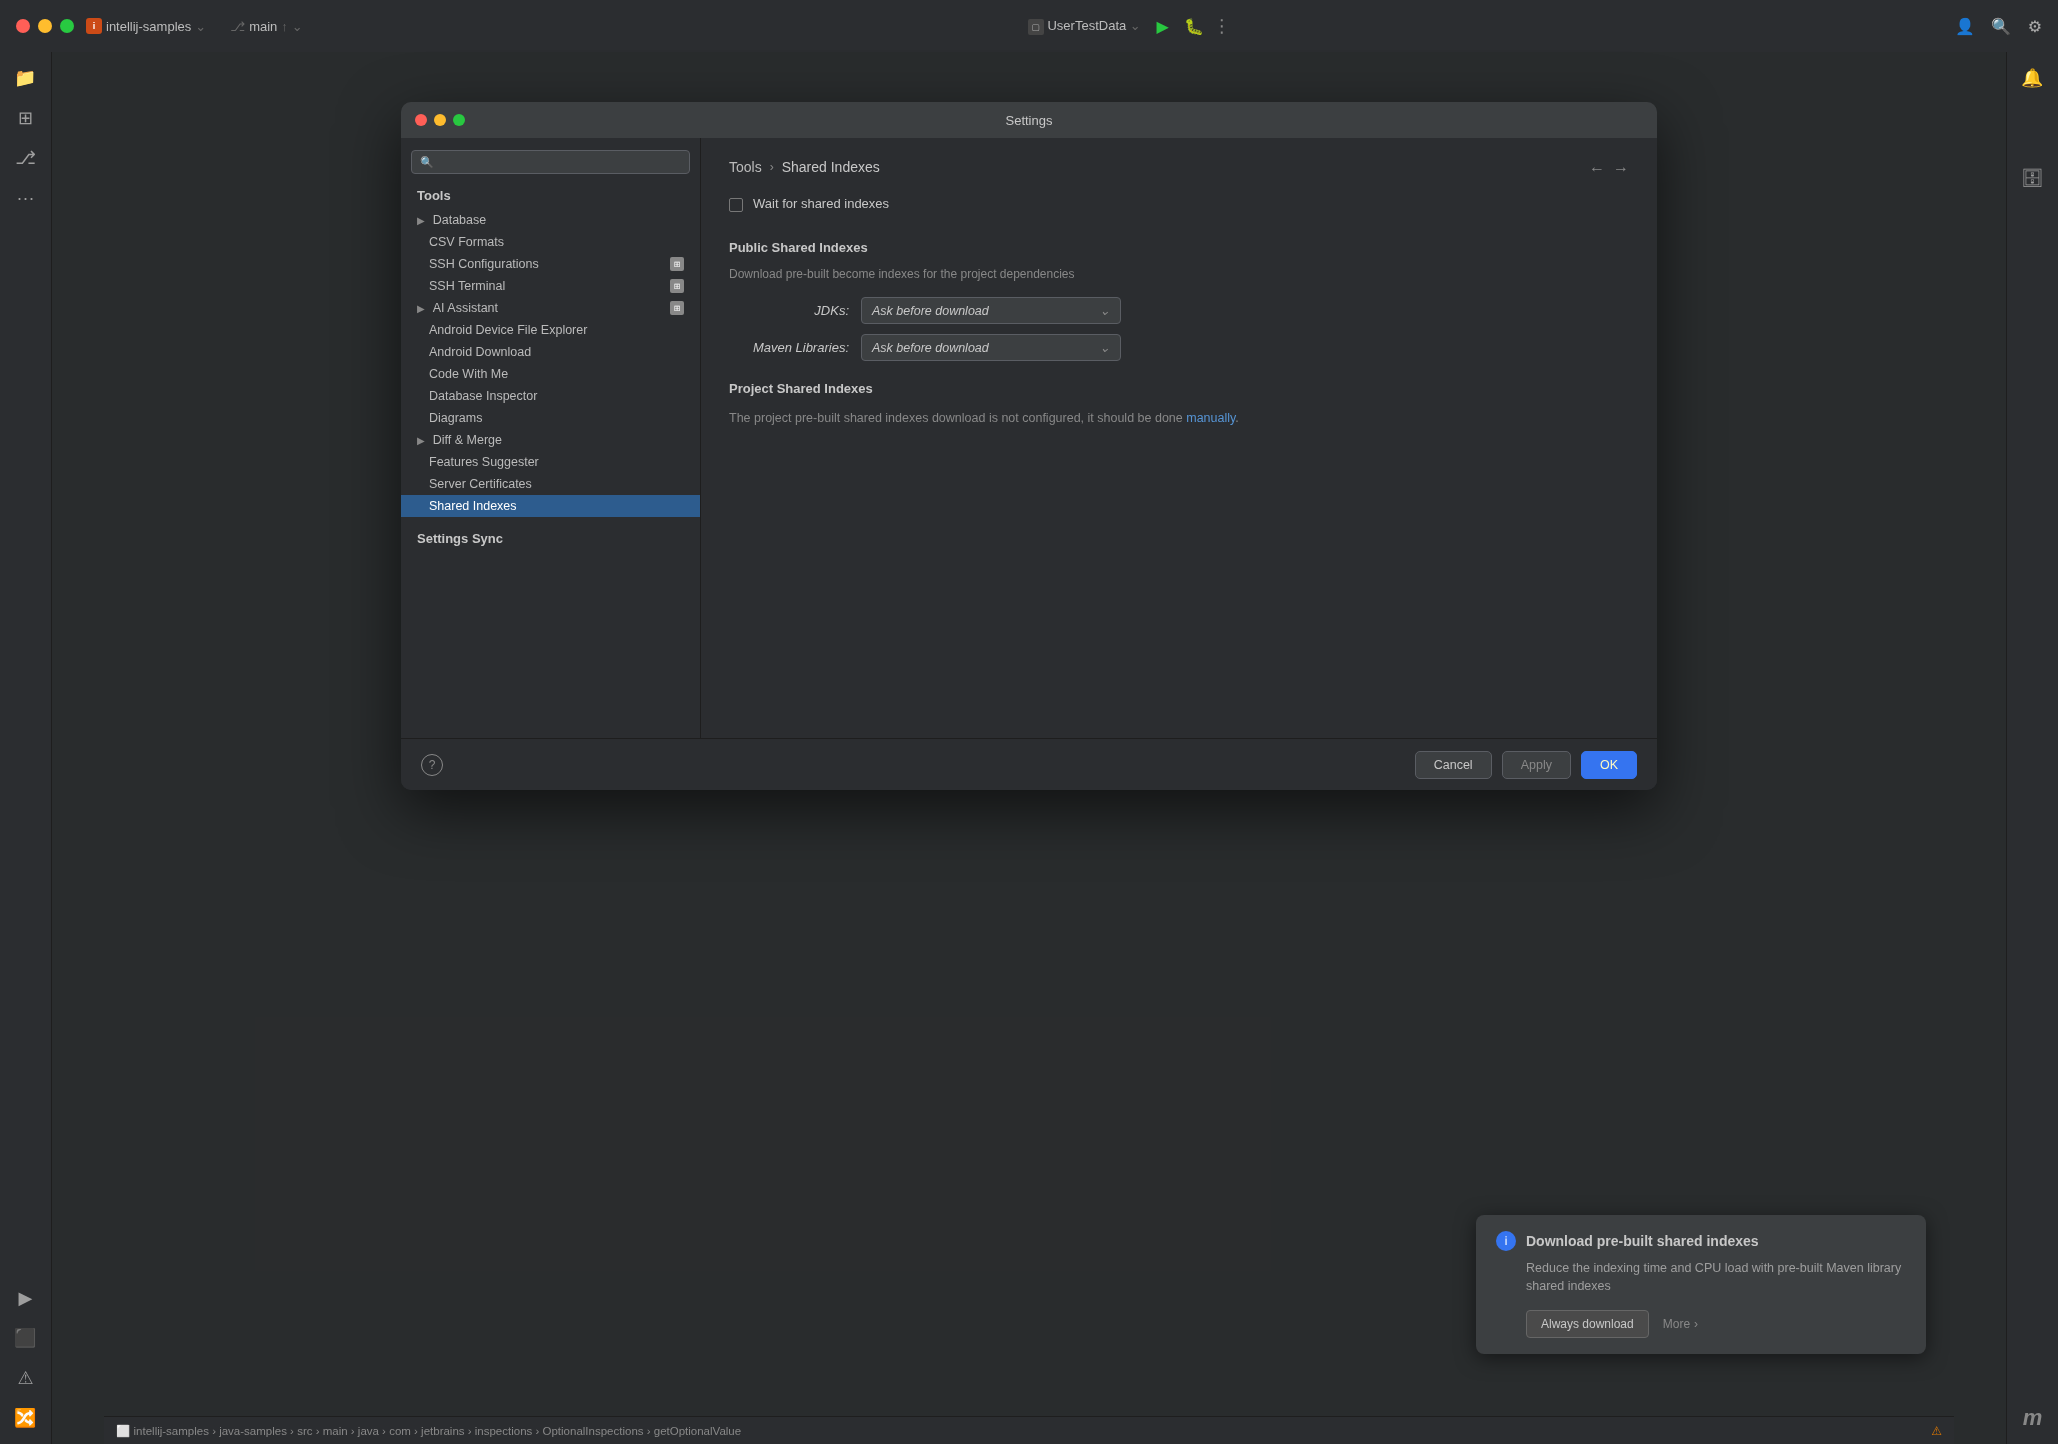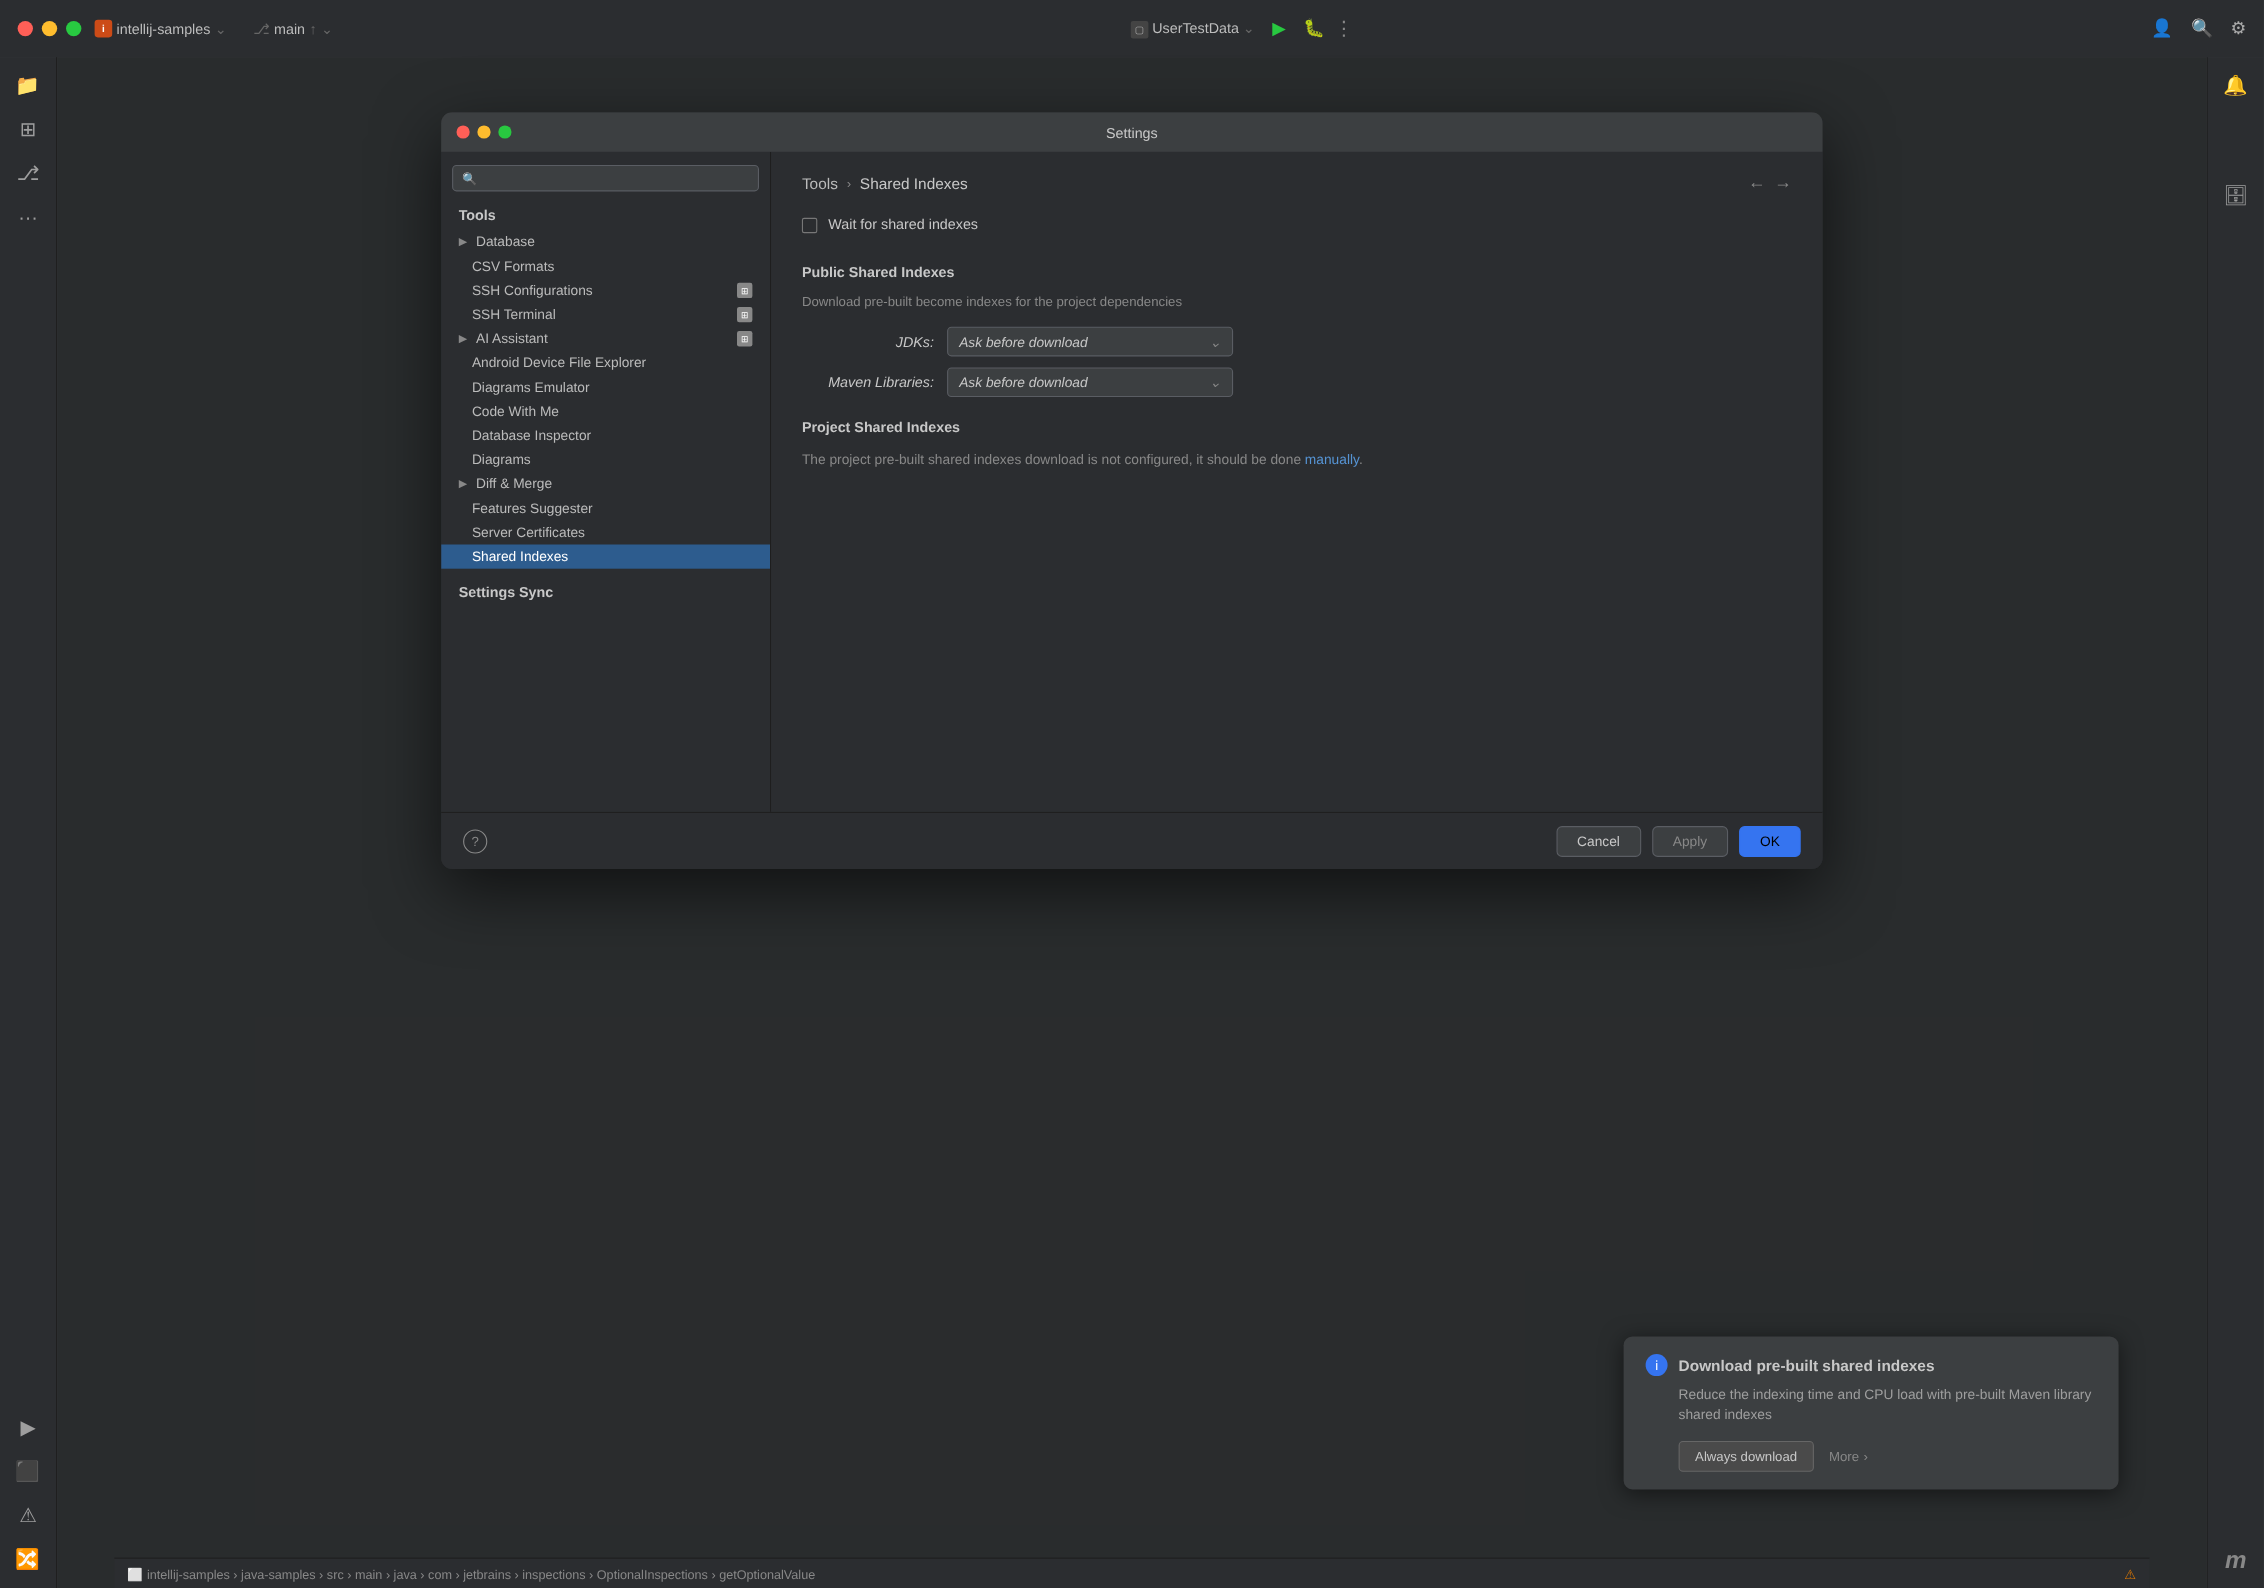--- a/index.html
+++ b/index.html
@@ -360,21 +360,21 @@
     .btn-cancel {
       background: #3c3f41;
       color: #c8c8c8;
     }
     .btn-apply {
       background: #3c3f41;
       color: #888;
     }
     .btn-ok {
       background: #3574f0;
-      color: #000000;
+      color: #fef9c3;
       border-color: #3574f0;
       font-weight: 500;
     }
 
     
     .toast {
       position: absolute;
       bottom: 90px;
       right: 80px;
       width: 450px;
@@ -564,21 +564,21 @@
           <span class="arrow">▶</span>
           <span style="flex:1;">AI Assistant</span>
           <span class="icon-badge">⊞</span>
         </div>
 
         <div class="sidebar-item">
           <span>Android Device File Explorer</span>
         </div>
 
         <div class="sidebar-item">
-          <span>Diagrams Emulator</span>
+          <span>Android Download</span>
         </div>
 
         <div class="sidebar-item">
           <span>Code With Me</span>
         </div>
 
         <div class="sidebar-item">
           <span>Database Inspector</span>
         </div>
 

